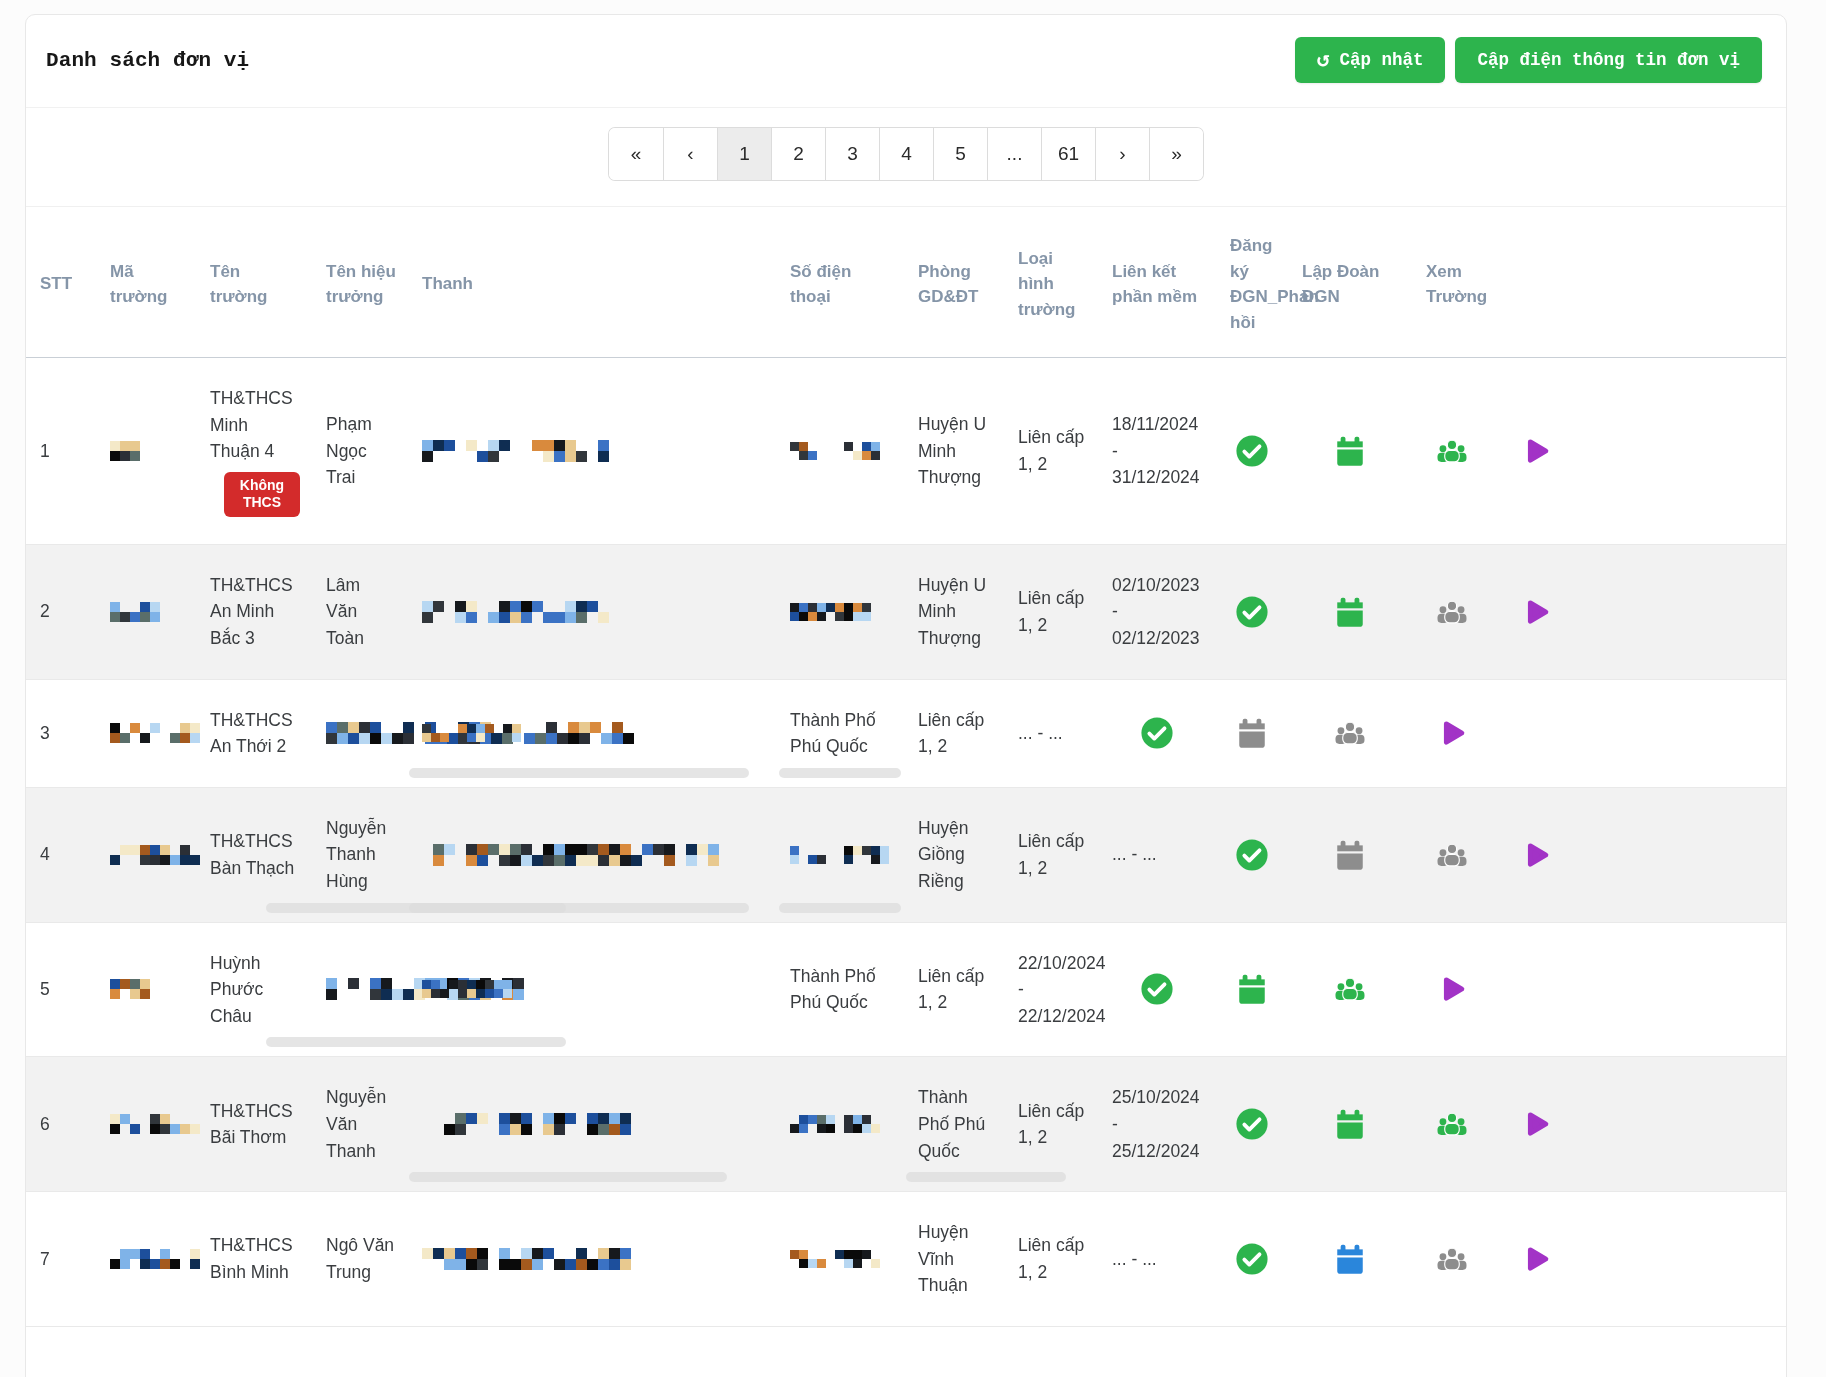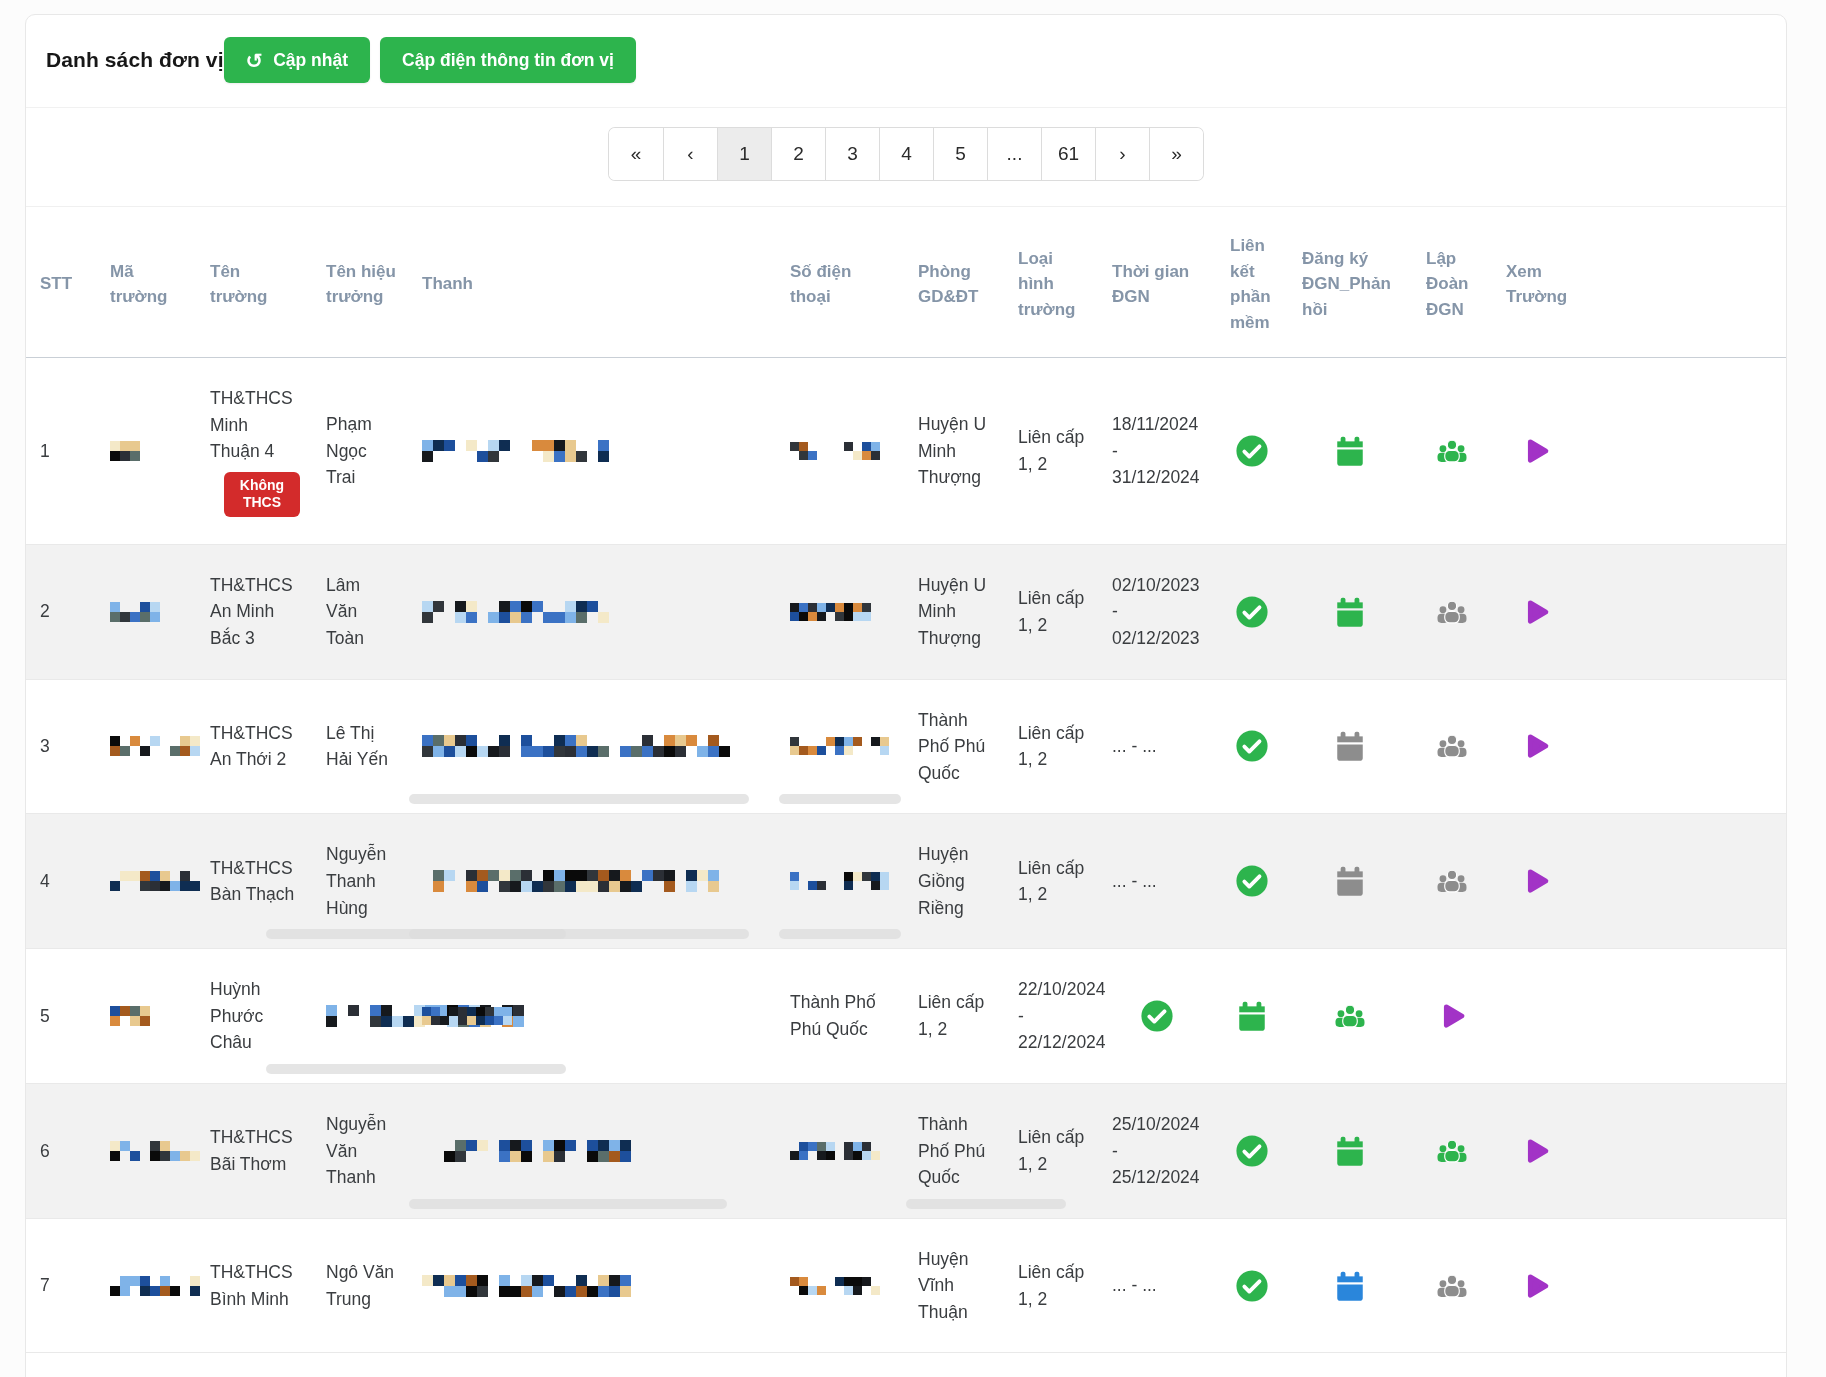--- a/index.html
+++ b/index.html
@@ -4,22 +4,22 @@
 <style>
   * { box-sizing: border-box; margin: 0; padding: 0; }
   html, body { width: 1826px; height: 1377px; overflow: hidden; background: #fcfcfc; }
   body { font-family: "Liberation Sans", "DejaVu Sans", sans-serif; color: #3a3d40; }
 
   .card {
     position: absolute; left: 25px; top: 14px; width: 1762px; height: 1600px;
     background: #fff; border: 1px solid #e8e8e8; border-radius: 10px; overflow: hidden;
   }
   .card-header {
-    display: flex; align-items: center;
-    padding: 22px 24px 24px 20px; border-bottom: 1px solid #f1f1f1;
+    display: flex; justify-content: space-between; align-items: center;
+    padding: 22px 24px 24px 20px; border-bottom: 1px solid #f1f1f1; font-family: Liberation Mono, monospace;
   }
   .page-title { font-size: 21px; font-weight: 700; color: #171717; letter-spacing: .1px; }
 
   .btn-group { display: flex; gap: 10px; }
   .btn {
     display: inline-flex; align-items: center; gap: 10px; height: 46px; padding: 0 22px;
     background: var(--c-green); color: #fff; border: none; border-radius: 6px;
     font-family: inherit; font-size: 17.5px; font-weight: 700; cursor: pointer;
     box-shadow: 0 1px 2px rgba(0,0,0,.08);
   }
@@ -105,21 +105,20 @@
   <div class="table-wrap">
     <div class="grid-row thead" id="thead">
         <div class="th">STT</div>
         <div class="th">Mã trường</div>
         <div class="th">Tên trường</div>
         <div class="th">Tên hiệu trưởng</div>
         <div class="th">Thanh</div>
         <div class="th">Số điện thoại</div>
         <div class="th">Phòng GD&amp;ĐT</div>
         <div class="th">Loại hình trường</div>
-        <div class="th">Thời gian ĐGN</div>
         <div class="th">Liên kết phần mềm</div>
         <div class="th">Đăng ký ĐGN_Phản hồi</div>
         <div class="th">Lập Đoàn ĐGN</div>
         <div class="th">Xem Trường</div>
         <div></div>
       </div>
     <div id="rows">
   <div class="grid-row row">
     <div class="cell">1</div>
     <div class="cell">
@@ -391,21 +390,20 @@
               <span style="width: 10px; height: 10px; background: transparent;"></span>
               <span style="width: 10px; height: 10px; background: rgb(90, 110, 106);"></span>
               <span style="width: 10px; height: 10px; background: rgb(164, 90, 30);"></span>
               <span style="width: 10px; height: 10px; background: rgb(183, 215, 242);"></span>
             </span>
           </div>
     <div class="cell">
       <span>TH&amp;THCS An Thới 2</span>
       
     </div>
-    <div class="cell">Lê Thị Hải Yến</div>
     <div class="cell">
             <span class="mosaic" style="grid-template-columns: repeat(28, 11px); width: 308px; height: 22px;">
               <span style="width: 11px; height: 11px; background: rgb(59, 114, 196);"></span>
               <span style="width: 11px; height: 11px; background: rgb(90, 110, 106);"></span>
               <span style="width: 11px; height: 11px; background: rgb(232, 201, 143);"></span>
               <span style="width: 11px; height: 11px; background: rgb(43, 47, 54);"></span>
               <span style="width: 11px; height: 11px; background: rgb(29, 79, 156);"></span>
               <span style="width: 11px; height: 11px; background: transparent;"></span>
               <span style="width: 11px; height: 11px; background: transparent;"></span>
               <span style="width: 11px; height: 11px; background: rgb(15, 45, 82);"></span>

